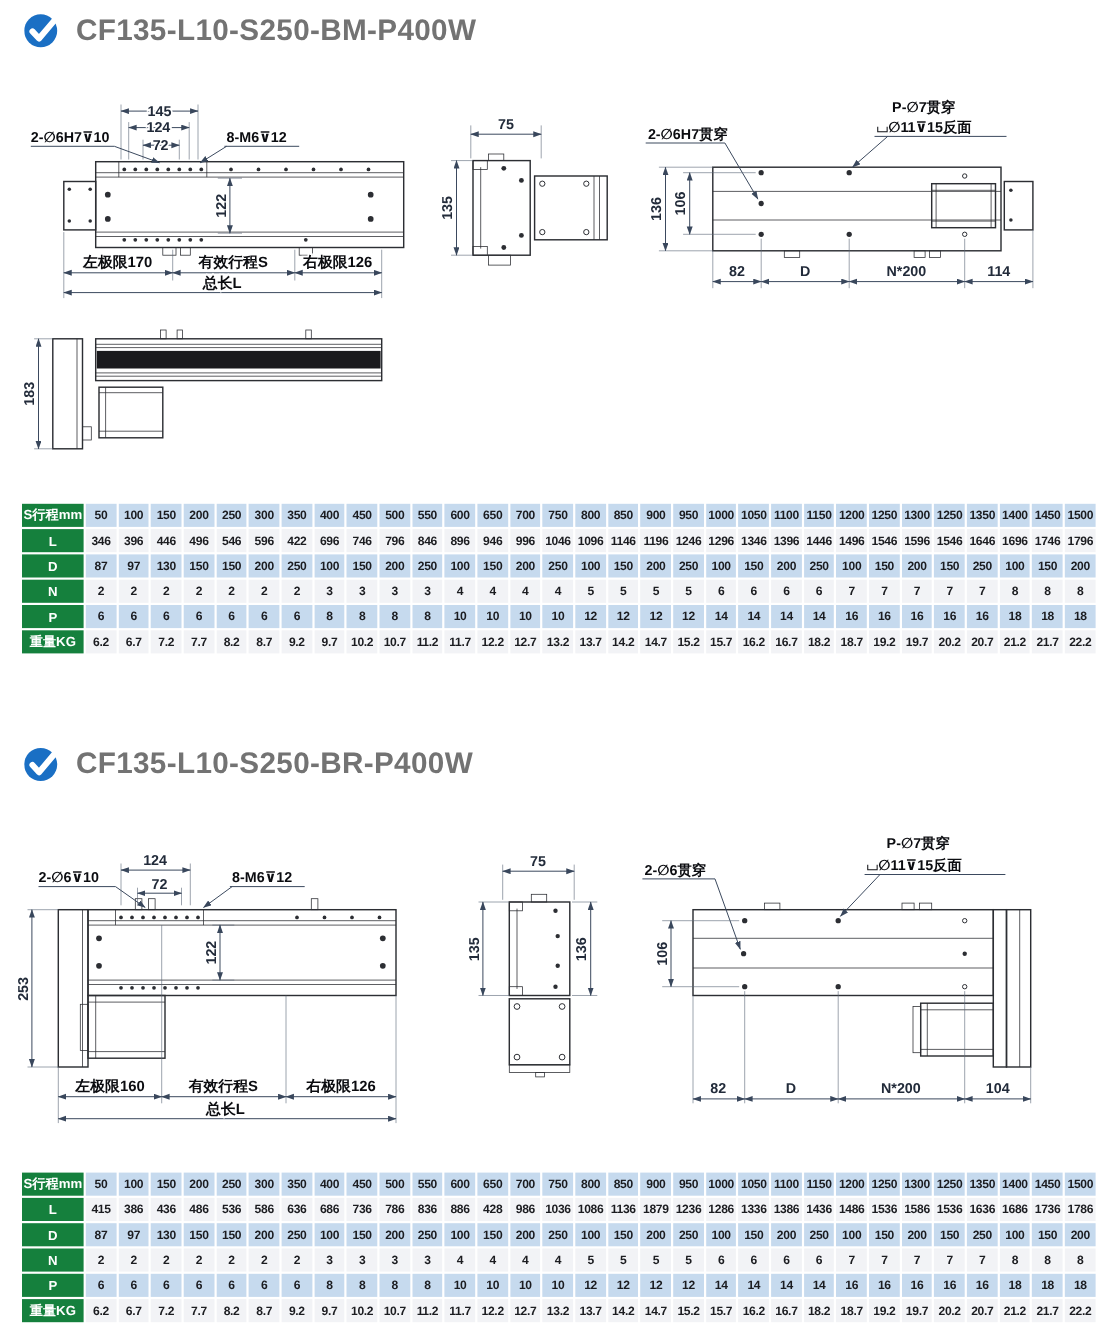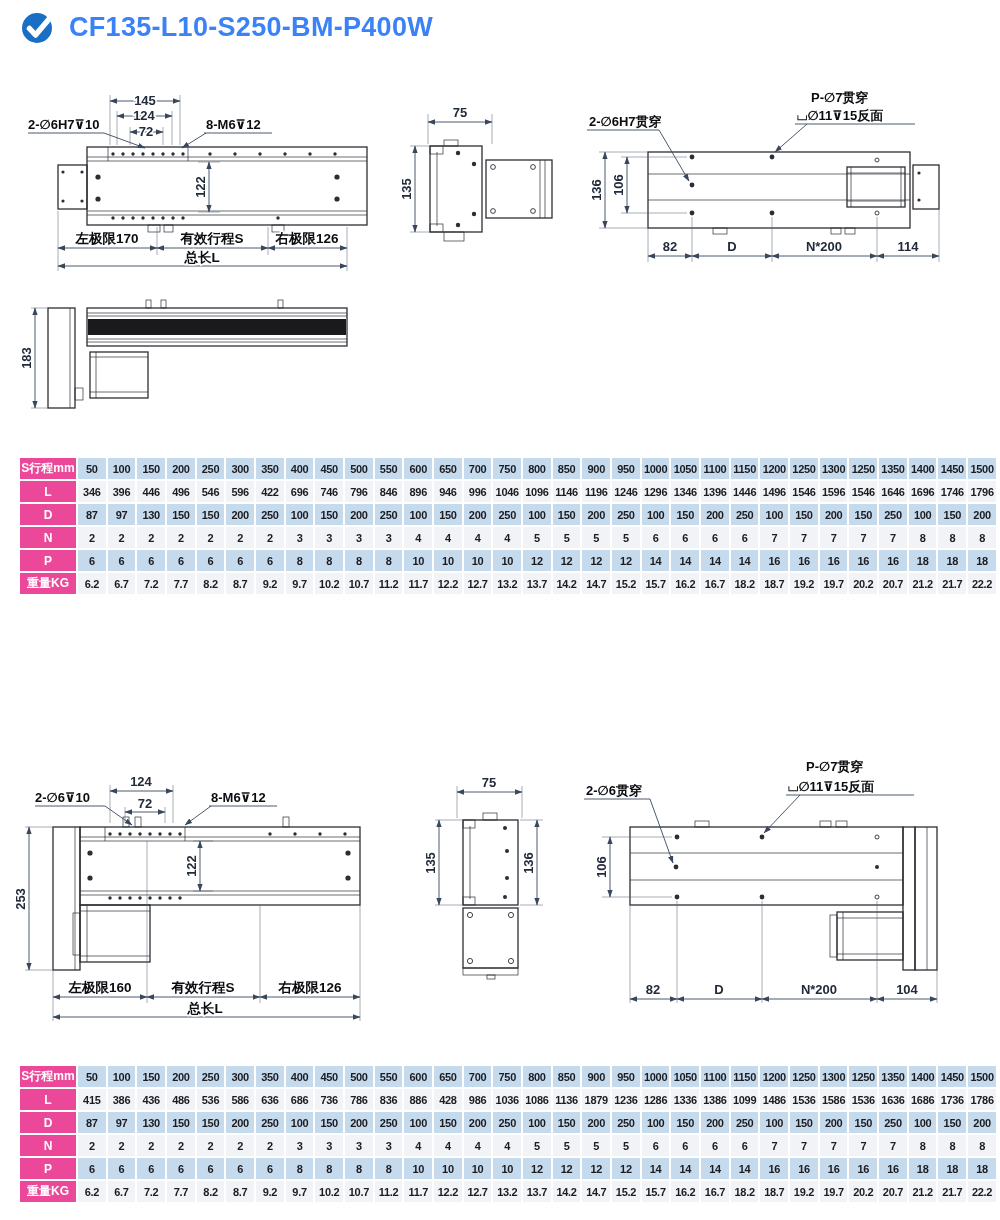--- a/index.html
+++ b/index.html
@@ -1,34 +1,34 @@
 <!DOCTYPE html>
 <html><head>
 <meta charset="utf-8">
 <style>
   html,body{margin:0;padding:0;background:#fff}
   .page{position:relative;width:1000px;height:1220px;background:#fff;overflow:hidden;
         font-family:"Liberation Sans","DejaVu Sans",sans-serif}
   .title-row{position:absolute;left:22px;display:flex;align-items:center;gap:13px}
-  .title-text{font-size:27px;font-weight:700;color:#3b82f6;letter-spacing:.3px}
+  .title-text{font-size:27px;font-weight:700;color:#737373;letter-spacing:.3px}
   .drw{position:absolute}
   svg text{font-family:"Liberation Sans","DejaVu Sans",sans-serif}
   .ol{fill:none;stroke:#2c2e33;stroke-width:1.3}
   .il{fill:none;stroke:#2c2e33;stroke-width:.7}
   .dk{fill:#1a1a1d;stroke:none}
   .hole{fill:#2c2e33;stroke:none}
   .holeo{fill:#fff;stroke:#2c2e33;stroke-width:.9}
   .dl{fill:none;stroke:#39475c;stroke-width:.9}
   .xl{fill:none;stroke:#5c6878;stroke-width:.55}
   .dim{font-size:13px;font-weight:700;fill:#222b3a;paint-order:stroke;stroke:#fff;stroke-width:3px;text-anchor:middle}
   .cjk{font-size:13.5px;font-weight:700;fill:#0b0c10;paint-order:stroke;stroke:#fff;stroke-width:3px;text-anchor:middle}
   .lbl{font-size:13px;font-weight:700;fill:#0b0c10;paint-order:stroke;stroke:#fff;stroke-width:2.5px}
   .twrap{position:absolute;left:18px;width:980px}
   table.spec{width:100%;border-collapse:separate;border-spacing:2px;table-layout:fixed}
-  table.spec th{width:56px;background:#ec4899;color:#fff;font-size:12px;font-weight:700;height:21px;padding:0;text-align:center}
+  table.spec th{width:56px;background:#15803d;color:#fff;font-size:12px;font-weight:700;height:21px;padding:0;text-align:center}
   table.spec td{background:#f2f3f6;color:#1b1c20;font-size:11px;font-weight:700;height:21px;padding:0;text-align:center;overflow:hidden;letter-spacing:-.3px}
   table.spec tr:nth-child(odd) td{background:#c6daee}
 </style>
 </head>
 <body>
 
 <div class="page">
 
   <div class="title-row" style="top:11px">
     <svg width="34" height="33" viewBox="0 0 34 33">
@@ -460,20 +460,27 @@
             <td>20.2</td>
             <td>20.7</td>
             <td>21.2</td>
             <td>21.7</td>
             <td>22.2</td>
           </tr>
         </tbody>
       </table>
   </div>
 
+  <div class="title-row" style="top:678px">
+    <svg width="34" height="33" viewBox="0 0 34 33">
+      <circle cx="15" cy="17" r="15" fill="#1a6fc4"></circle>
+      <path d="M7.5 17.5 L13.5 24 L27.5 7.5" fill="none" stroke="#fff" stroke-width="5.5" stroke-linecap="round" stroke-linejoin="round"></path>
+    </svg>
+    <div class="title-text">CF135-L10-S250-BR-P400W</div>
+  </div>
 
   <svg class="drw" style="left:15px;top:755px" width="400" height="275" viewBox="0 0 400 275">
     <defs>
         <marker id="a5" markerWidth="9" markerHeight="7" refX="8" refY="3" orient="auto-start-reverse">
           <path d="M0,0 L8.5,3 L0,6 Z" fill="#39475c"></path>
         </marker>
       </defs>
     <g>
       <rect class="ol" x="38" y="72" width="27" height="143"></rect>
       <line class="il" x1="60" y1="72" x2="60" y2="215"></line>
@@ -707,21 +714,21 @@
             <td>428</td>
             <td>986</td>
             <td>1036</td>
             <td>1086</td>
             <td>1136</td>
             <td>1879</td>
             <td>1236</td>
             <td>1286</td>
             <td>1336</td>
             <td>1386</td>
-            <td>1099</td>
+            <td>1436</td>
             <td>1486</td>
             <td>1536</td>
             <td>1586</td>
             <td>1536</td>
             <td>1636</td>
             <td>1686</td>
             <td>1736</td>
             <td>1786</td>
           </tr>
           <tr>

